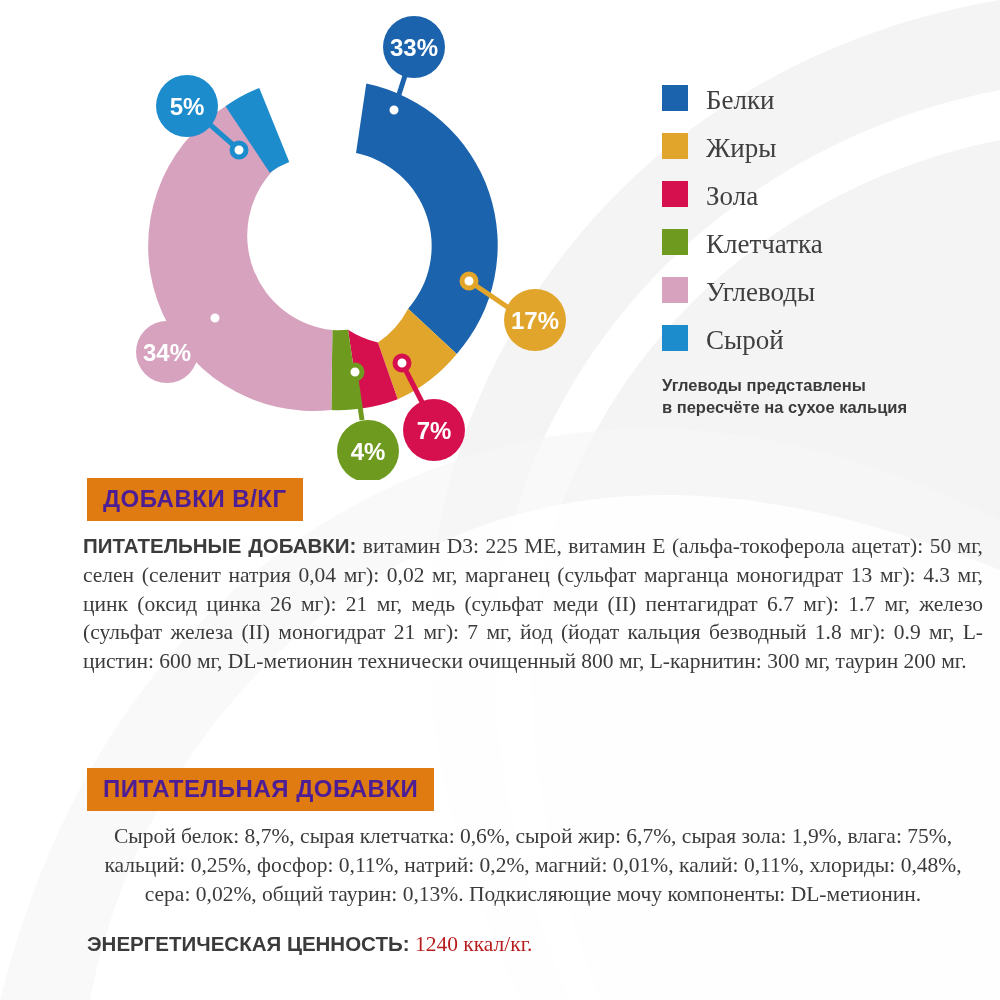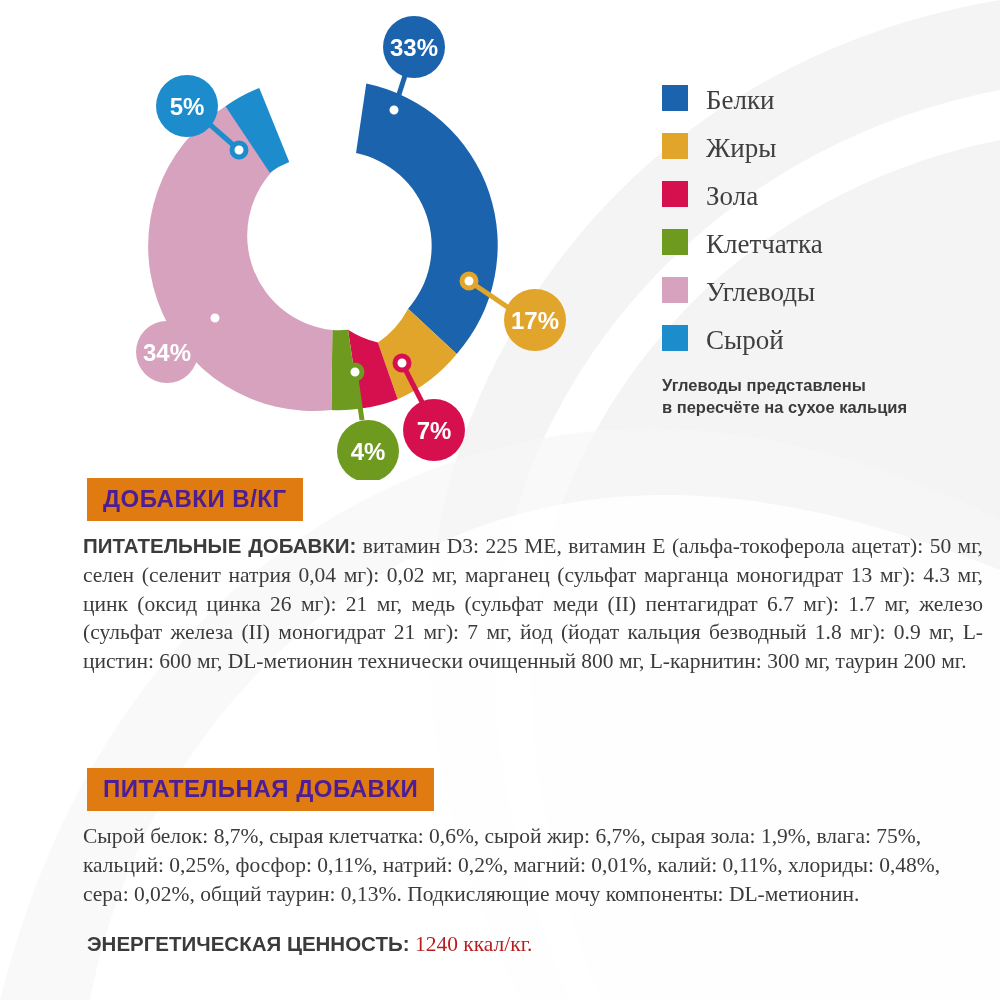--- a/index.html
+++ b/index.html
@@ -47,21 +47,21 @@
     left:51px;
     width:900px;
     font-family:"Liberation Serif",serif;
     font-size:21.5px;
     line-height:1.34;
     color:#3b3b3b;
     text-align:justify;
   }
   .body-text b{font-family:"Liberation Sans",sans-serif;font-weight:bold;font-size:20.5px;}
   #additives{top:532px;}
-  #nutrition{top:822px;text-align:left;}
+  #nutrition{top:822px;text-align:center;}
   #energy{position:absolute;left:55px;top:932px;width:900px;font-family:"Liberation Serif",serif;font-size:21.5px;color:#3b3b3b;}
   #energy b{font-family:"Liberation Sans",sans-serif;font-weight:bold;font-size:20.5px;}
 
   .cal-badge{
     font-family:"Liberation Serif",serif;font-size:21.5px;color:#b91c1c;
   }
 </style>
 </head>
 <body>
 

